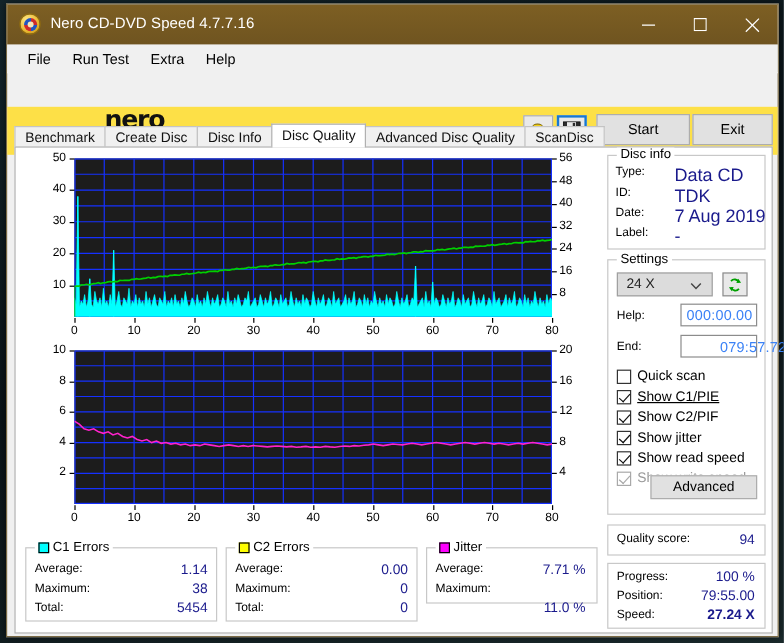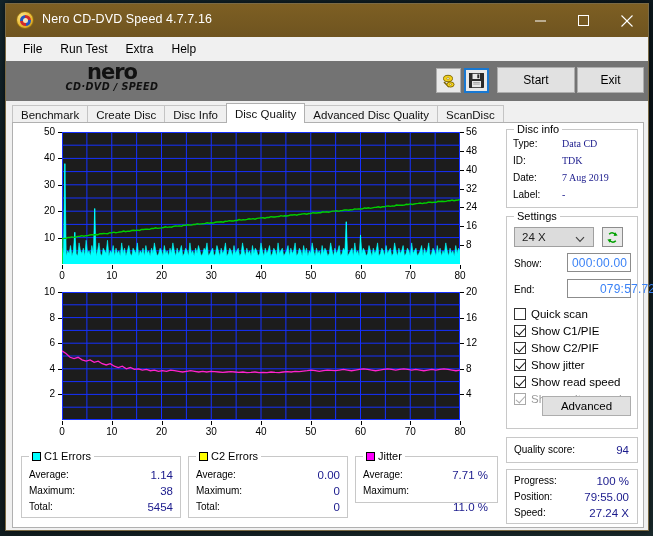--- a/index.html
+++ b/index.html
@@ -33,21 +33,21 @@
   .win-btns{position:absolute;right:0;top:0;height:33px;display:flex;}
   .win-btn{width:43px;height:33px;display:flex;align-items:center;justify-content:center;color:#fff;}
   .win-btn svg{display:block;}
 
   
   .menubar{height:23px;background:#f0f0f0;display:flex;align-items:center;padding-left:8px;
     border-bottom:1px solid #f0f0f0;}
   .menu-item{font-size:12px;color:#000;padding:2px 9px;white-space:nowrap;}
 
   
-  .toolbar{height:40px;background:#737373;position:relative;}
+  .toolbar{height:40px;background:#fde047;position:relative;margin-top:28px;}
   .nero-logo{position:absolute;left:46px;top:2px;width:120px;height:34px;}
   .nero-word{font-family:"DejaVu Sans", sans-serif;font-weight:bold;font-size:21px;color:#111;
     letter-spacing:-1px;line-height:18px;text-align:center;}
   .nero-sub{font-family:"DejaVu Sans", sans-serif;font-weight:bold;font-size:9.6px;color:#111;
     letter-spacing:.4px;line-height:11px;text-align:center;font-style:italic;}
   .drive-select{position:absolute;left:174px;top:8px;width:248px;height:23px;
     background:#e6e6e6;border:1px solid #adadad;box-sizing:border-box;
     display:flex;align-items:center;font-size:11.5px;color:#111;padding-left:7px;}
   .drive-select .caret{position:absolute;right:8px;top:7px;}
   .tool-btn{position:absolute;top:7px;width:25px;height:25px;background:#e9e9e9;border:1px solid #adadad;
@@ -74,21 +74,21 @@
   .chart-wrap{position:absolute;}
   .chart-canvas{position:absolute;background:#1c1c1c;border:1px solid #1530ff;box-sizing:border-box;}
   .axis-lab{position:absolute;font-size:10px;color:#000;font-family:"Liberation Sans",sans-serif;
     white-space:nowrap;}
   .tick{position:absolute;background:#000;}
 
   
   .gbox{position:absolute;border:1px solid #c8c8c8;box-sizing:border-box;background:#fff;}
   .gbox-title{position:absolute;top:-7px;left:7px;background:#fff;padding:0 3px;font-size:11px;color:#000;}
   .lbl{position:absolute;font-size:10px;color:#000;white-space:nowrap;}
-  .val{position:absolute;font-size:10px;color:#1a1a8c;white-space:nowrap;font-family:Liberation Serif, serif;}
+  .val{position:absolute;font-size:15px;color:#1a1a8c;white-space:nowrap;}
   .val-r{position:absolute;font-size:11.5px;color:#1a1a8c;white-space:nowrap;text-align:right;}
 
   .combo{position:absolute;background:#dcdcdc;border:1px solid #a0a0a0;box-sizing:border-box;
     display:flex;align-items:center;font-size:11.5px;color:#222;padding-left:7px;}
   .combo .caret{position:absolute;right:8px;top:5px;}
   .refresh-btn{position:absolute;background:#e9e9e9;border:1px solid #8c8c8c;box-sizing:border-box;
     display:flex;align-items:center;justify-content:center;}
   .txtbox{position:absolute;background:#fff;border:1px solid #8c8c8c;box-sizing:border-box;
     display:flex;align-items:center;font-size:12px;color:#3b82f6;padding-left:4px;letter-spacing:.2px;}
   .cbrow{position:absolute;display:flex;align-items:center;}
@@ -411,32 +411,32 @@
 
         <div class="refresh-btn" style="left:95px;top:10px;width:21px;height:20px;">
           <svg width="13" height="13" viewBox="0 0 13 13">
             <path d="M3.2 3.2 A4 4 0 0 1 9.8 4.2" fill="none" stroke="#00a000" stroke-width="1.5"></path>
             <polygon points="9.2,1.2 11.6,4.6 7.6,4.9" fill="#00a000"></polygon>
             <path d="M9.8 9.8 A4 4 0 0 1 3.2 8.8" fill="none" stroke="#00a000" stroke-width="1.5"></path>
             <polygon points="3.8,11.8 1.4,8.4 5.4,8.1" fill="#00a000"></polygon>
           </svg>
         </div>
 
-        <div class="lbl" style="left:7px;top:41px;">Show:</div>
+        <div class="lbl" style="left:7px;top:41px;">Help:</div>
         <div class="txtbox" style="left:60px;top:36px;width:64px;height:19px;">000:00.00</div>
 
         <div class="lbl" style="left:7px;top:67px;">End:</div>
         <div class="txtbox" style="left:60px;top:62px;width:64px;height:19px;padding-left:32px;">079:57.72</div>
 
         <div id="cb-host">
             <div class="cbrow" style="left: 7px; top: 91px;">
               <span class="cbox"></span>
               <span class="cbtext">Quick scan</span>
             </div>
-            <div class="cbrow" style="left: 7px; top: 108px;">
+            <div class="cbrow" style="left: 7px; top: 108px; text-decoration: underline;">
               <span class="cbox checked"></span>
               <span class="cbtext">Show C1/PIE</span>
             </div>
             <div class="cbrow" style="left: 7px; top: 125px;">
               <span class="cbox checked"></span>
               <span class="cbtext">Show C2/PIF</span>
             </div>
             <div class="cbrow" style="left: 7px; top: 142px;">
               <span class="cbox checked"></span>
               <span class="cbtext">Show jitter</span>
@@ -458,18 +458,18 @@
         <div class="lbl" style="left:7px;top:6px;">Quality score:</div>
         <div class="val-r" style="right:8px;top:6px;">94</div>
       </div>
 
       <div class="gbox" style="left:493px;top:346px;width:132px;height:55px;">
         <div class="lbl" style="left:7px;top:5px;">Progress:</div>
         <div class="val-r" style="right:8px;top:5px;">100 %</div>
         <div class="lbl" style="left:7px;top:21px;">Position:</div>
         <div class="val-r" style="right:8px;top:21px;">79:55.00</div>
         <div class="lbl" style="left:7px;top:37px;">Speed:</div>
-        <div class="val-r" style="right:8px;top:37px;">27.24 X</div>
+        <div class="val-r" style="right:8px;top:37px;font-weight:bold;">27.24 X</div>
       </div>
 
     </div>
   </div>
 </div>
 
 </body></html>

